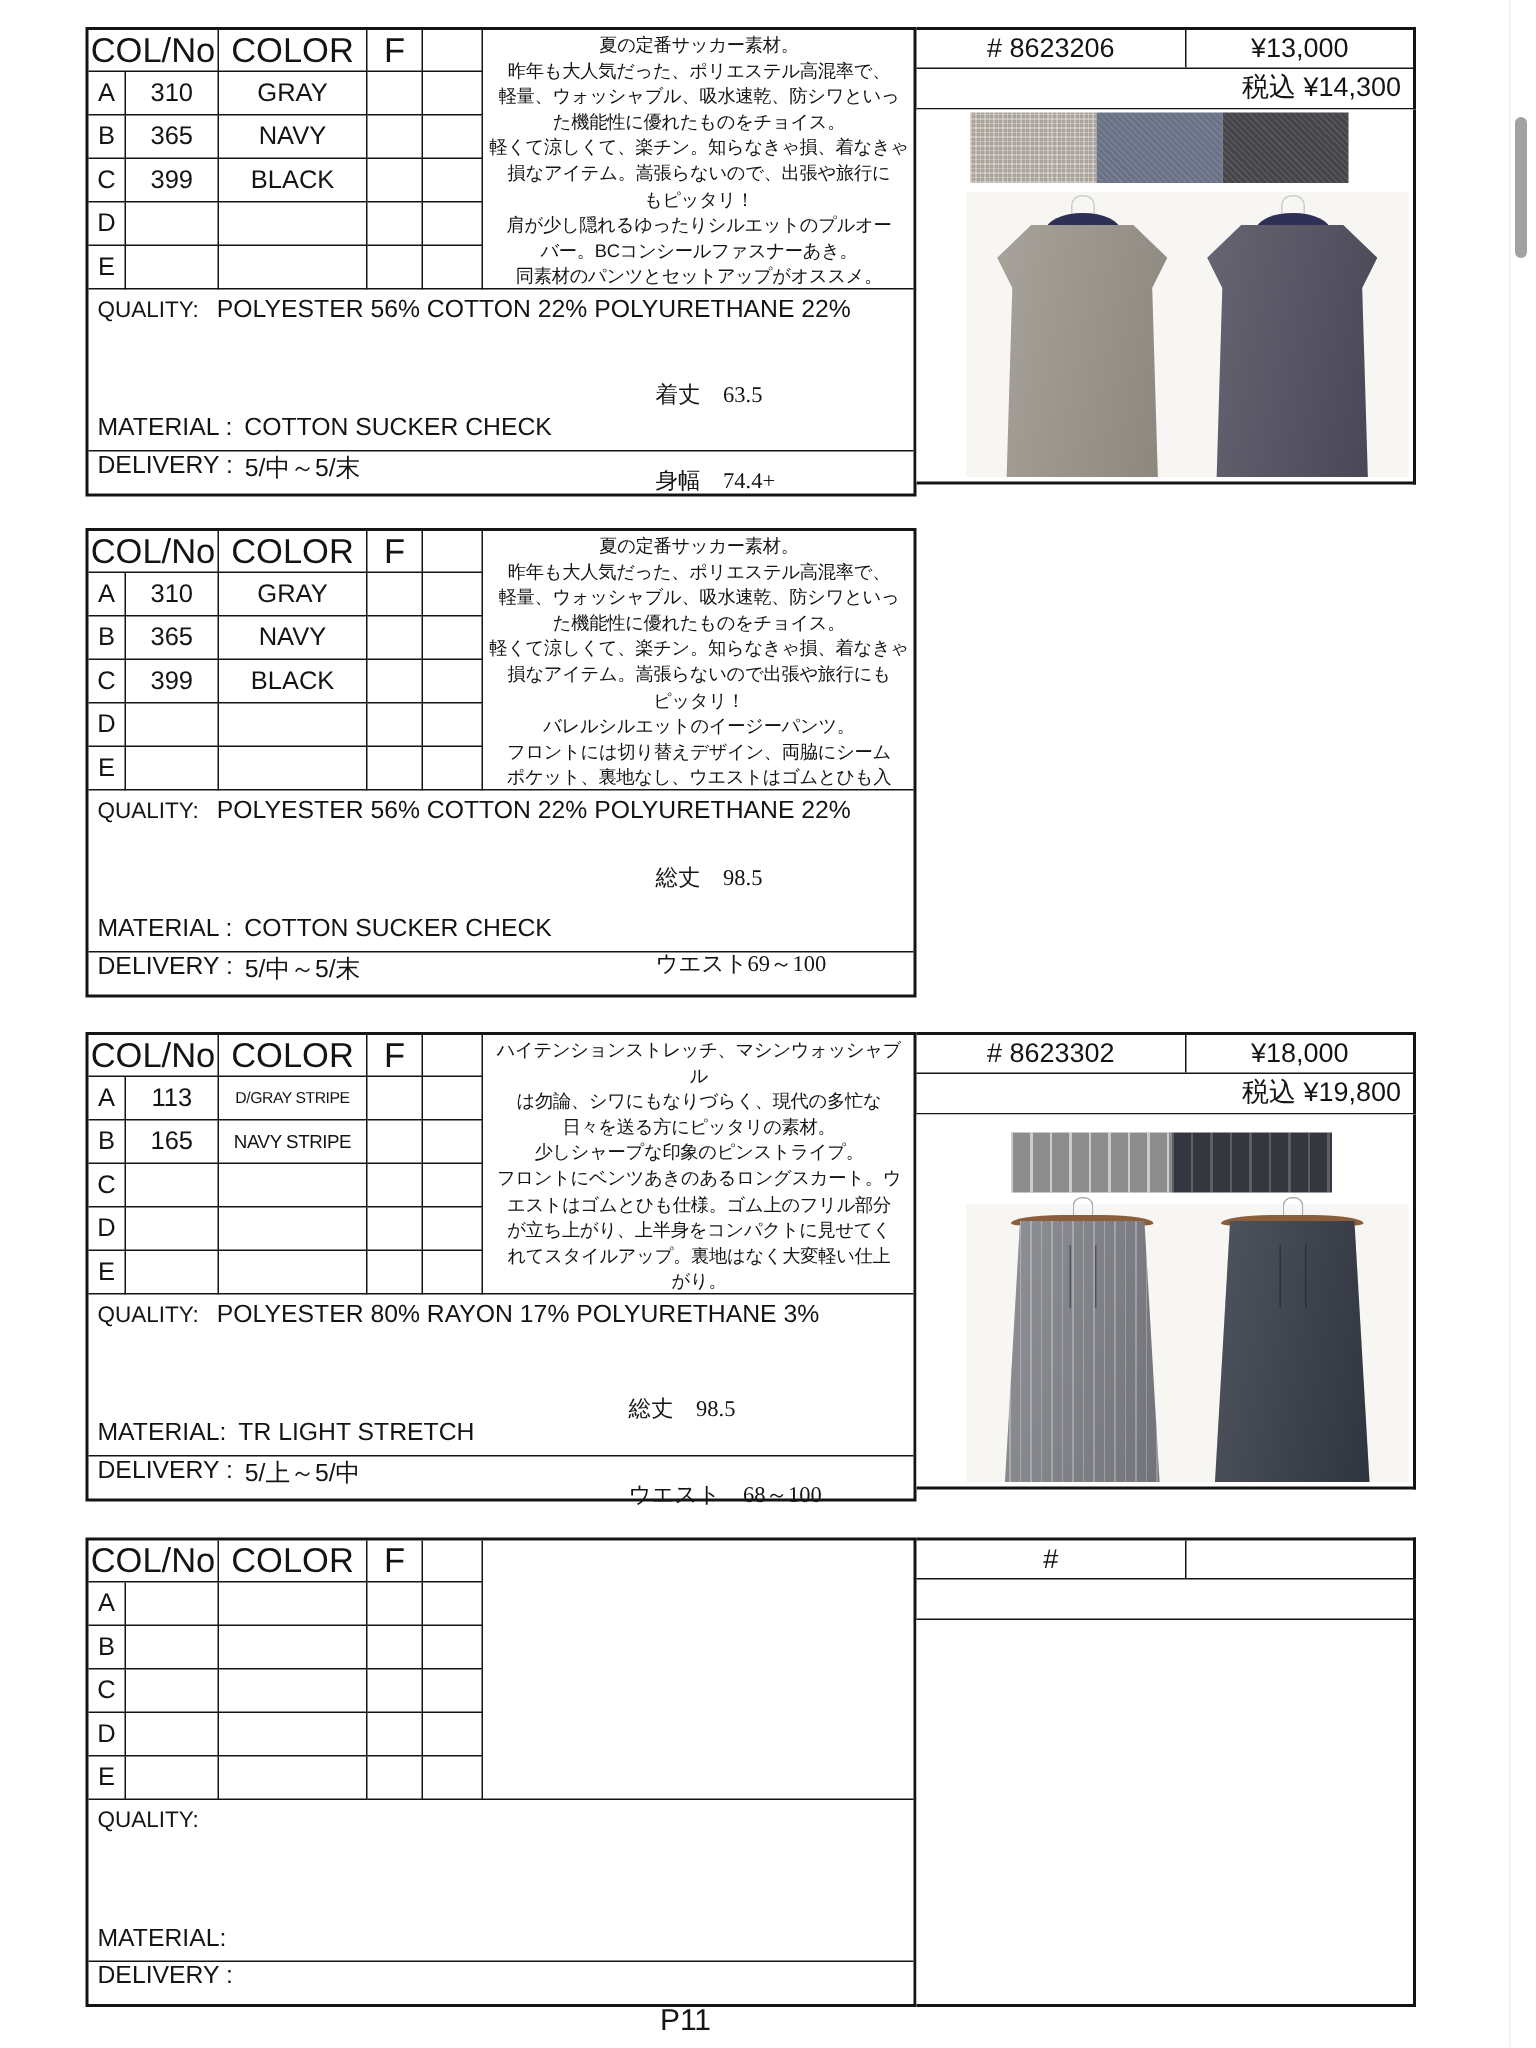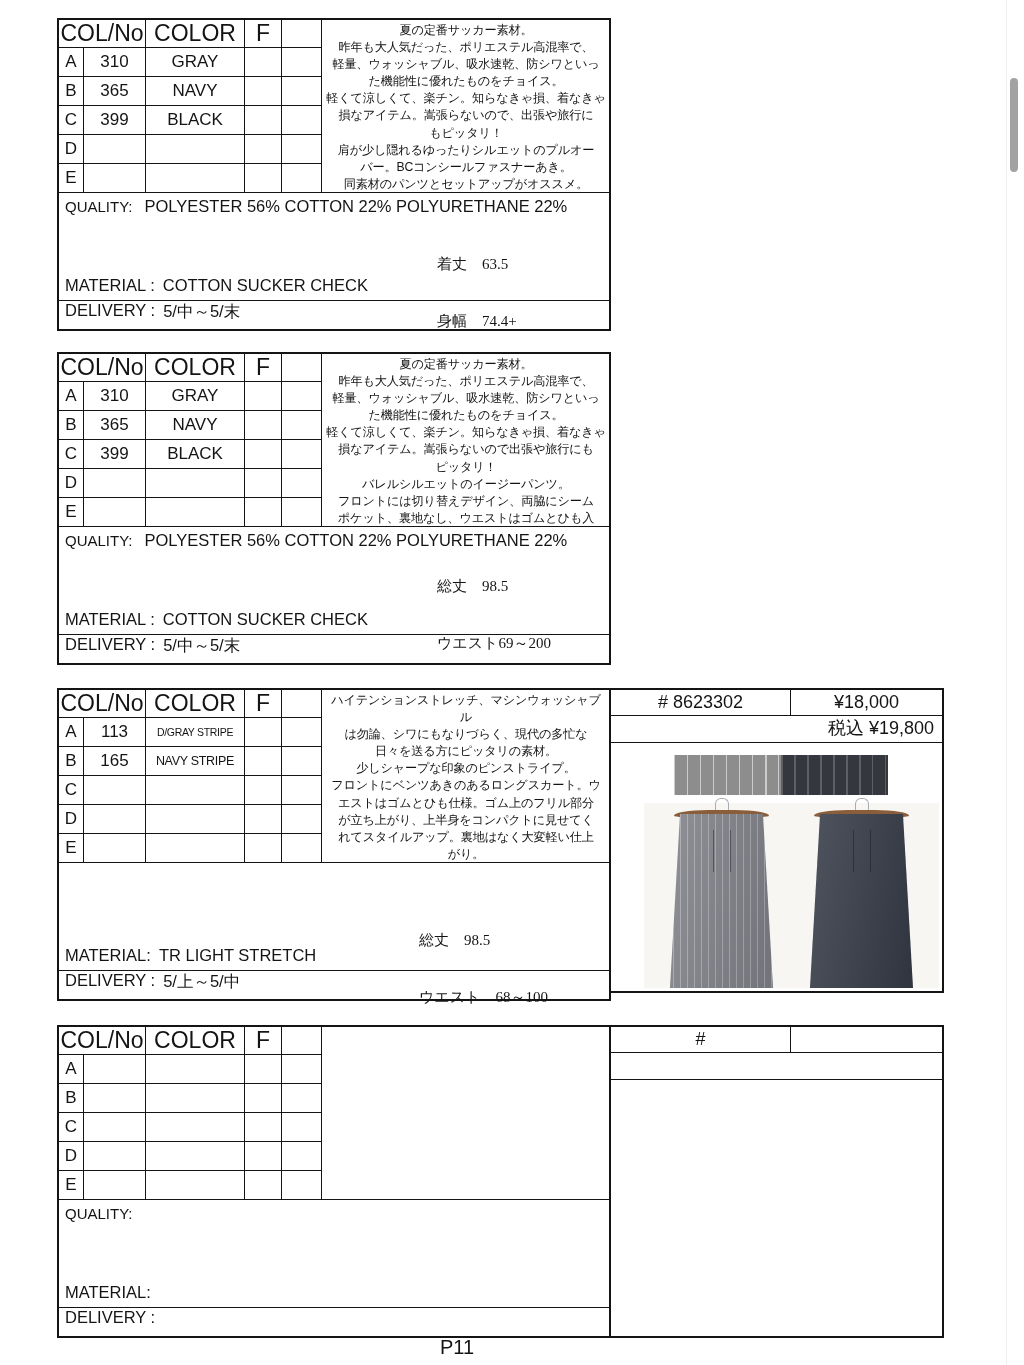--- a/index.html
+++ b/index.html
@@ -146,20 +146,46 @@
         <div>身幅　74.4+</div>
         <div>肩幅　41</div>
       </div>
       <div class="mline"><span>MATERIAL :</span><span class="mval">COTTON SUCKER CHECK</span></div>
     </div>
     <div class="dl">
         <span>DELIVERY :</span>
         <span class="dval">5/中～5/末</span>
       </div>
   </div>
+  <div class="rb">
+    <div class="rrow1">
+      <div class="pno"># 8623206</div>
+      <div class="price">¥13,000</div>
+    </div>
+    <div class="rrow2">税込 ¥14,300</div>
+    <div class="imgbox">
+      <div class="swrow swrow-1">
+        <div class="sw check" style="background-color: rgb(169, 163, 154);"></div>
+        <div class="sw tex" style="background-color: rgb(106, 114, 135);"></div>
+        <div class="sw tex" style="background-color: rgb(70, 70, 74);"></div>
+      </div>
+      <div class="photo photo-1">
+        <div class="garment g-top">
+          <div class="wirehook"></div>
+          <div class="collar" style="background-color: rgb(46, 48, 85);"></div>
+          <div class="gbody" style="background-color: rgb(154, 148, 139);"></div>
+        </div>
+        <div class="garment g-top">
+          <div class="wirehook"></div>
+          <div class="collar" style="background-color: rgb(46, 48, 85);"></div>
+          <div class="gbody" style="background-color: rgb(79, 77, 93);"></div>
+        </div>
+      </div>
+    </div>
+  </div>
 </section>
 
 <section class="sheet" style="top:352px">
   <div class="lt">
     <div class="grid">
       <div class="c h sp2">COL/No</div>
       <div class="c h">COLOR</div>
       <div class="c h">F</div>
       <div class="c h"></div>
       <div class="c desc">夏の定番サッカー素材。
@@ -195,21 +221,21 @@
       <div class="c">E</div>
       <div class="c"></div>
       <div class="c"></div>
       <div class="c"></div>
       <div class="c"></div>
     </div>
     <div class="qm">
       <div><span class="qlabel">QUALITY:</span><span class="qval">POLYESTER 56% COTTON 22% POLYURETHANE 22%</span></div>
       <div class="meas meas--tall">
         <div>総丈　98.5</div>
-        <div>ウエスト69～200</div>
+        <div>ウエスト69～100</div>
         <div>ヒップ　106+</div>
         <div>股下　65</div>
       </div>
       <div class="mline"><span>MATERIAL :</span><span class="mval">COTTON SUCKER CHECK</span></div>
     </div>
     <div class="dl">
         <span>DELIVERY :</span>
         <span class="dval">5/中～5/末</span>
       </div>
   </div>
@@ -251,20 +277,21 @@
       <div class="c"></div>
       <div class="c"></div>
       <div class="c"></div>
       <div class="c">E</div>
       <div class="c"></div>
       <div class="c"></div>
       <div class="c"></div>
       <div class="c"></div>
     </div>
     <div class="qm">
+      <div><span class="qlabel">QUALITY:</span><span class="qval">POLYESTER 80% RAYON 17% POLYURETHANE 3%</span></div>
       <div class="meas meas--s3">
         <div>総丈　98.5</div>
         <div>ウエスト　68～100</div>
         <div>ヒップ　118</div>
       </div>
       <div class="mline"><span>MATERIAL:</span><span class="mval">TR LIGHT STRETCH</span></div>
     </div>
     <div class="dl">
         <span>DELIVERY :</span>
         <span class="dval">5/上～5/中</span>

